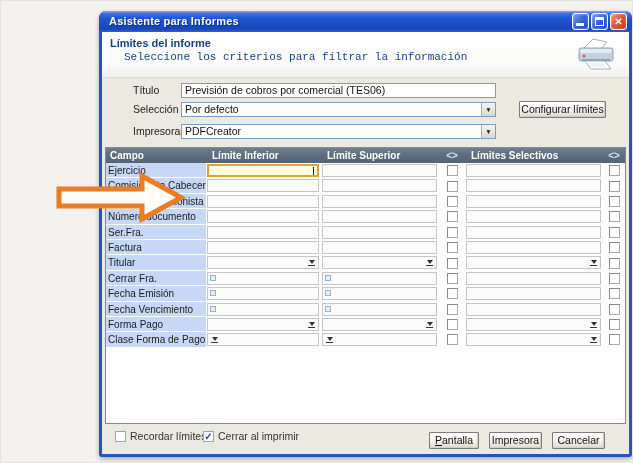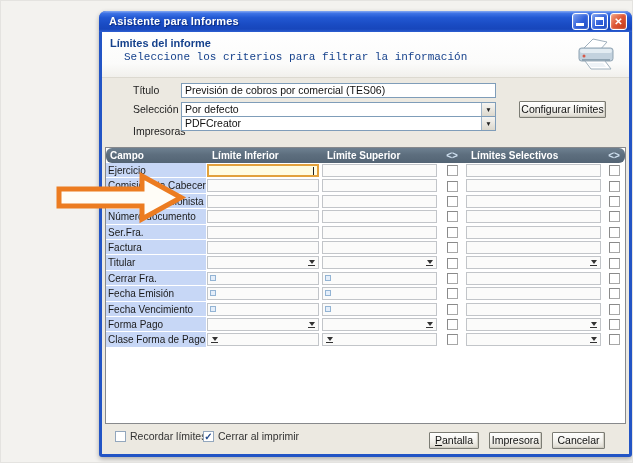--- a/index.html
+++ b/index.html
@@ -68,21 +68,21 @@
     box-shadow:inset -1px -1px 1px #cfccc2;
     font-size:10.5px; text-align:center;
   }
   .config-btn { position:absolute; left:417px; top:69px; width:87px; height:17px; line-height:15px; }
 
   
   .tablewrap {
     position:absolute; left:3px; top:115px; width:521px; height:277px;
     background:#fff; border:1px solid #87898c; overflow:hidden;
   }
-  .grid-cols { display:grid; grid-template-columns:100px 115px 118px 26px 138px 1fr;border-radius:6px; }
+  .grid-cols { display:grid; grid-template-columns:100px 115px 118px 26px 138px 1fr; }
   .thead {
     height:15px; align-items:center; color:#fff; font-size:10px; font-weight:bold;
     background:linear-gradient(180deg,#6e8090 0%,#5d6e7e 45%,#536474 100%);
   }
   .th { padding-left:6px; white-space:nowrap; overflow:hidden; }
   .th.first { padding-left:4px; }
   .th.center { padding:0; text-align:center; color:#cfe0f0; }
   .trow { height:15.4px; }
   .campo {
     background:#c7d7f6; border-bottom:1px solid #fff; font-size:10px; color:#1a1a1a;
@@ -157,21 +157,21 @@
 
       <div class="form-label" style="top:71px">Selección</div>
       <div class="input" style="top:70px">
         <span>Por defecto</span>
         <span class="combo-btn">▼</span>
       </div>
 
       <div class="xp-btn config-btn">Configurar límites</div>
 
       <div class="form-label" style="top:93px">Impresoras</div>
-      <div class="input" style="top:84px">
+      <div class="input" style="top:92px">
         <span>PDFCreator</span>
         <span class="combo-btn">▼</span>
       </div>
 
       <div class="tablewrap">
         <div class="thead grid-cols" id="thead">
             <div class="th first">Campo</div>
             <div class="th">Límite Inferior</div>
             <div class="th">Límite Superior</div>
             <div class="th center">&lt;&gt;</div>

